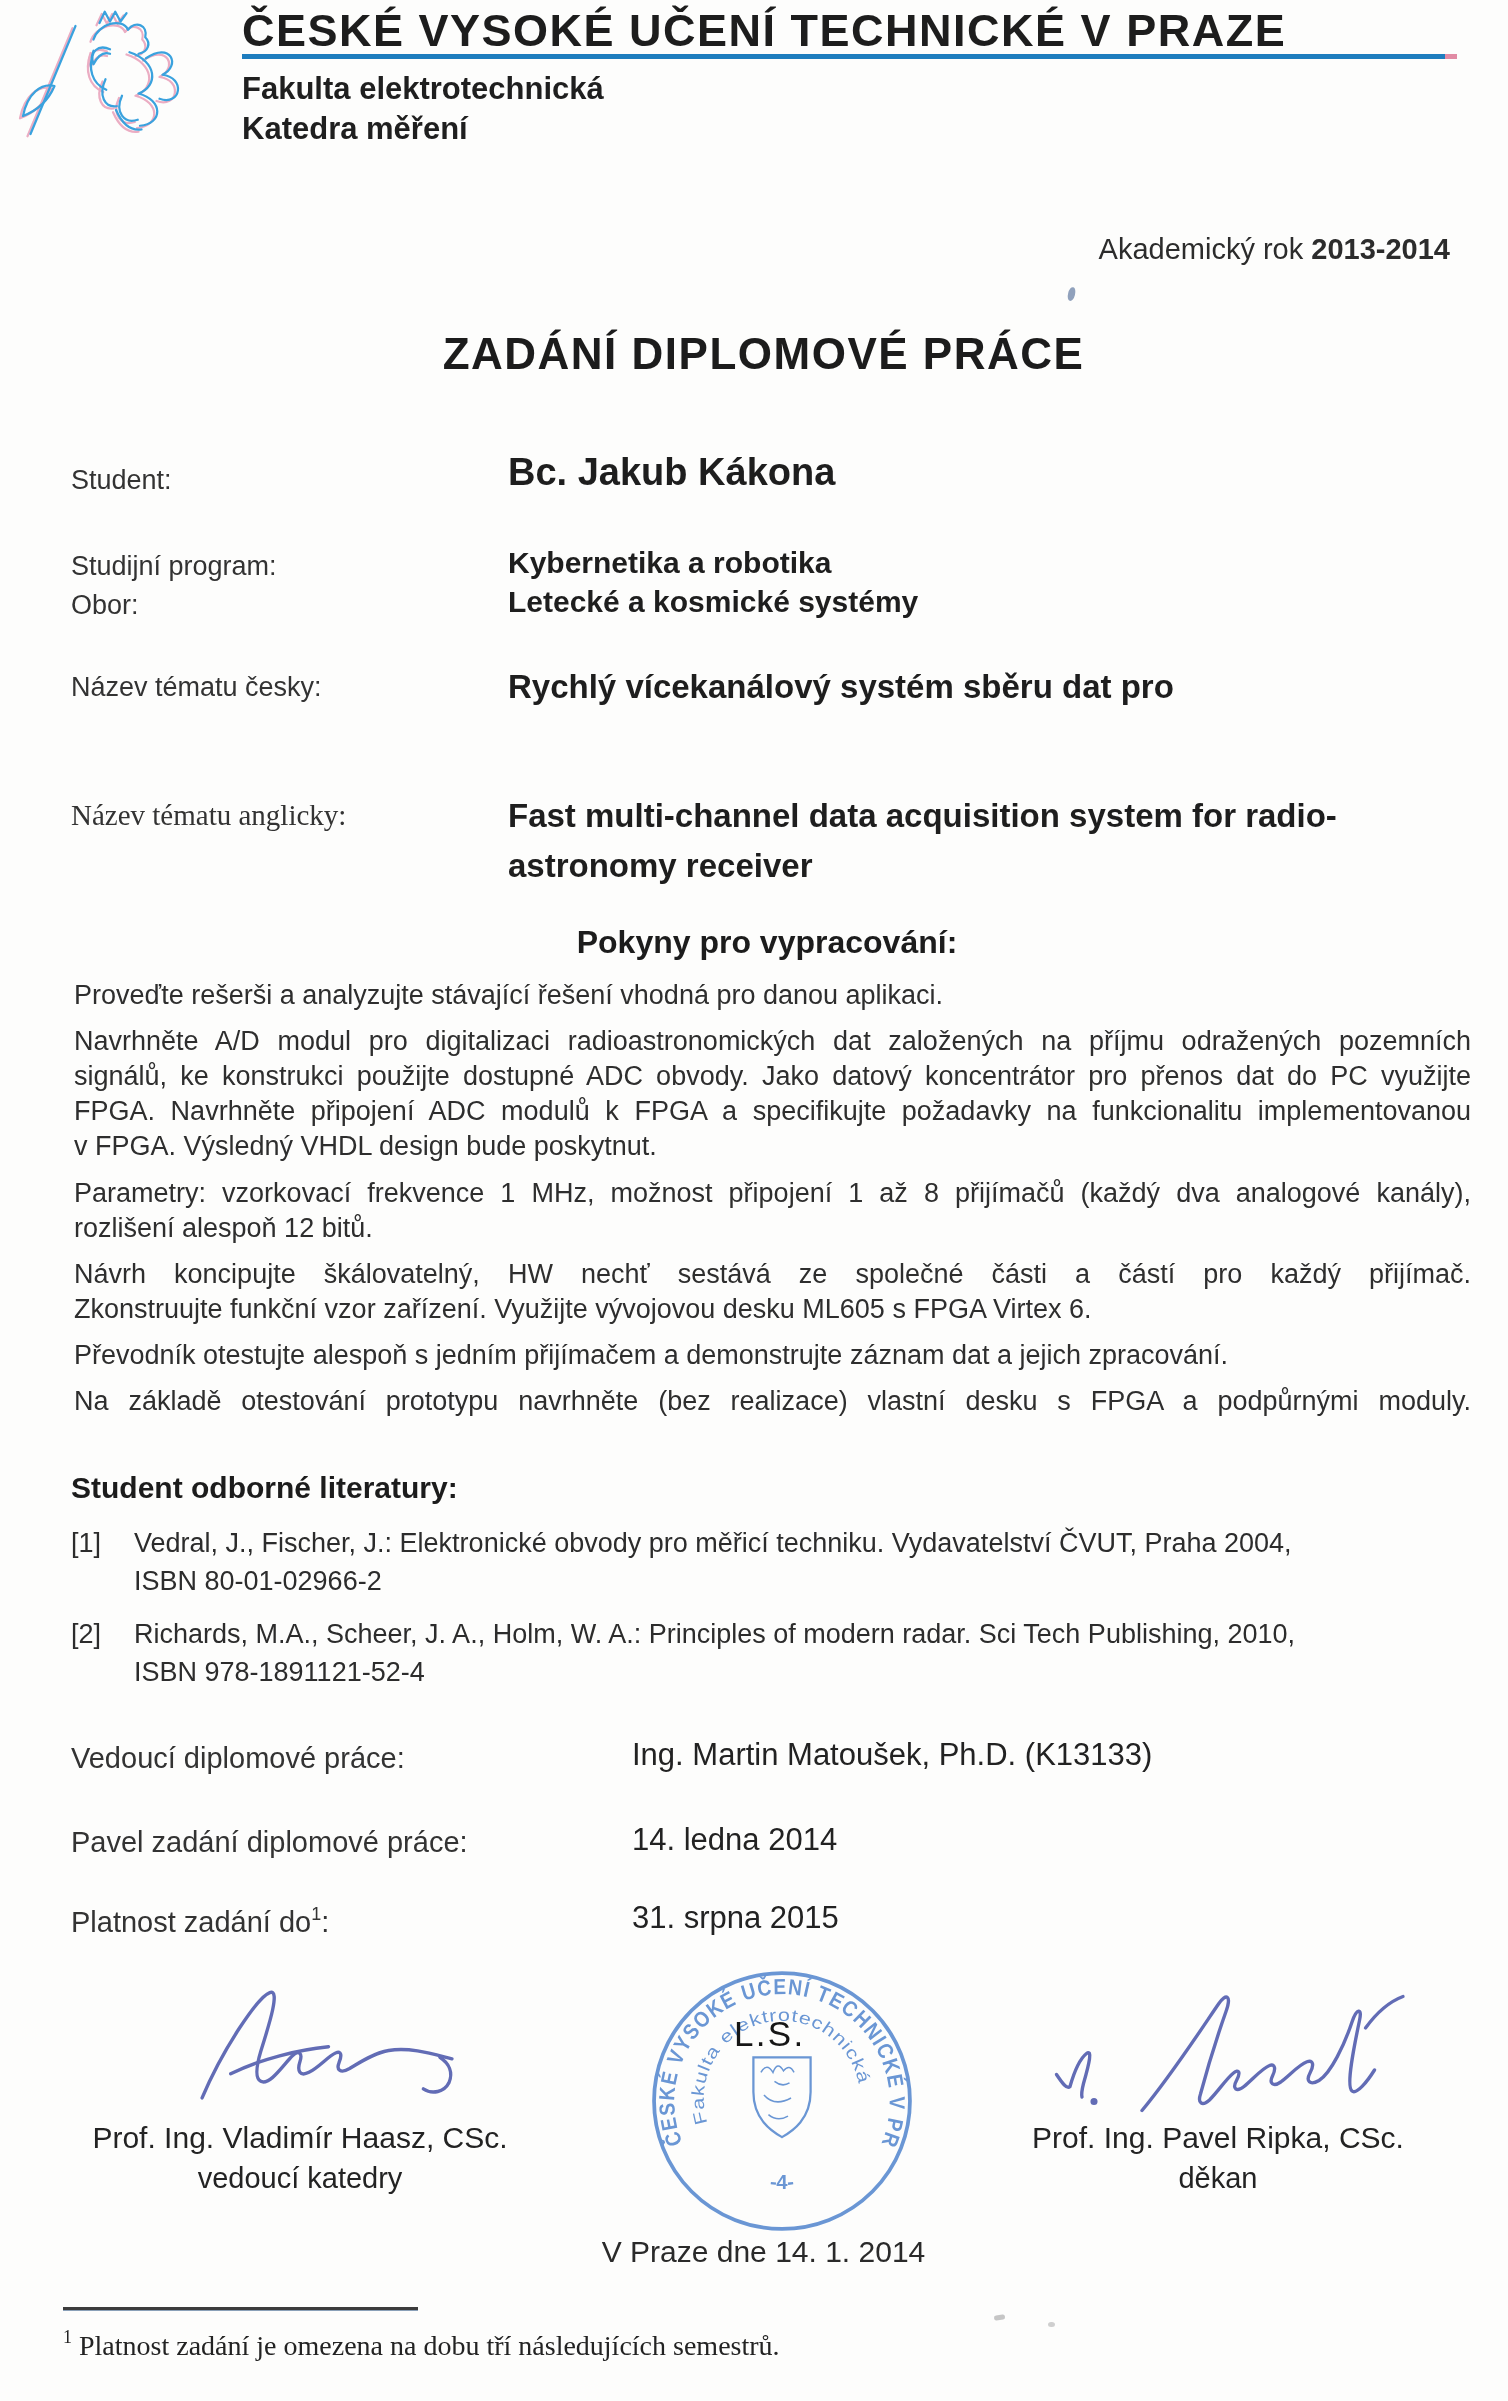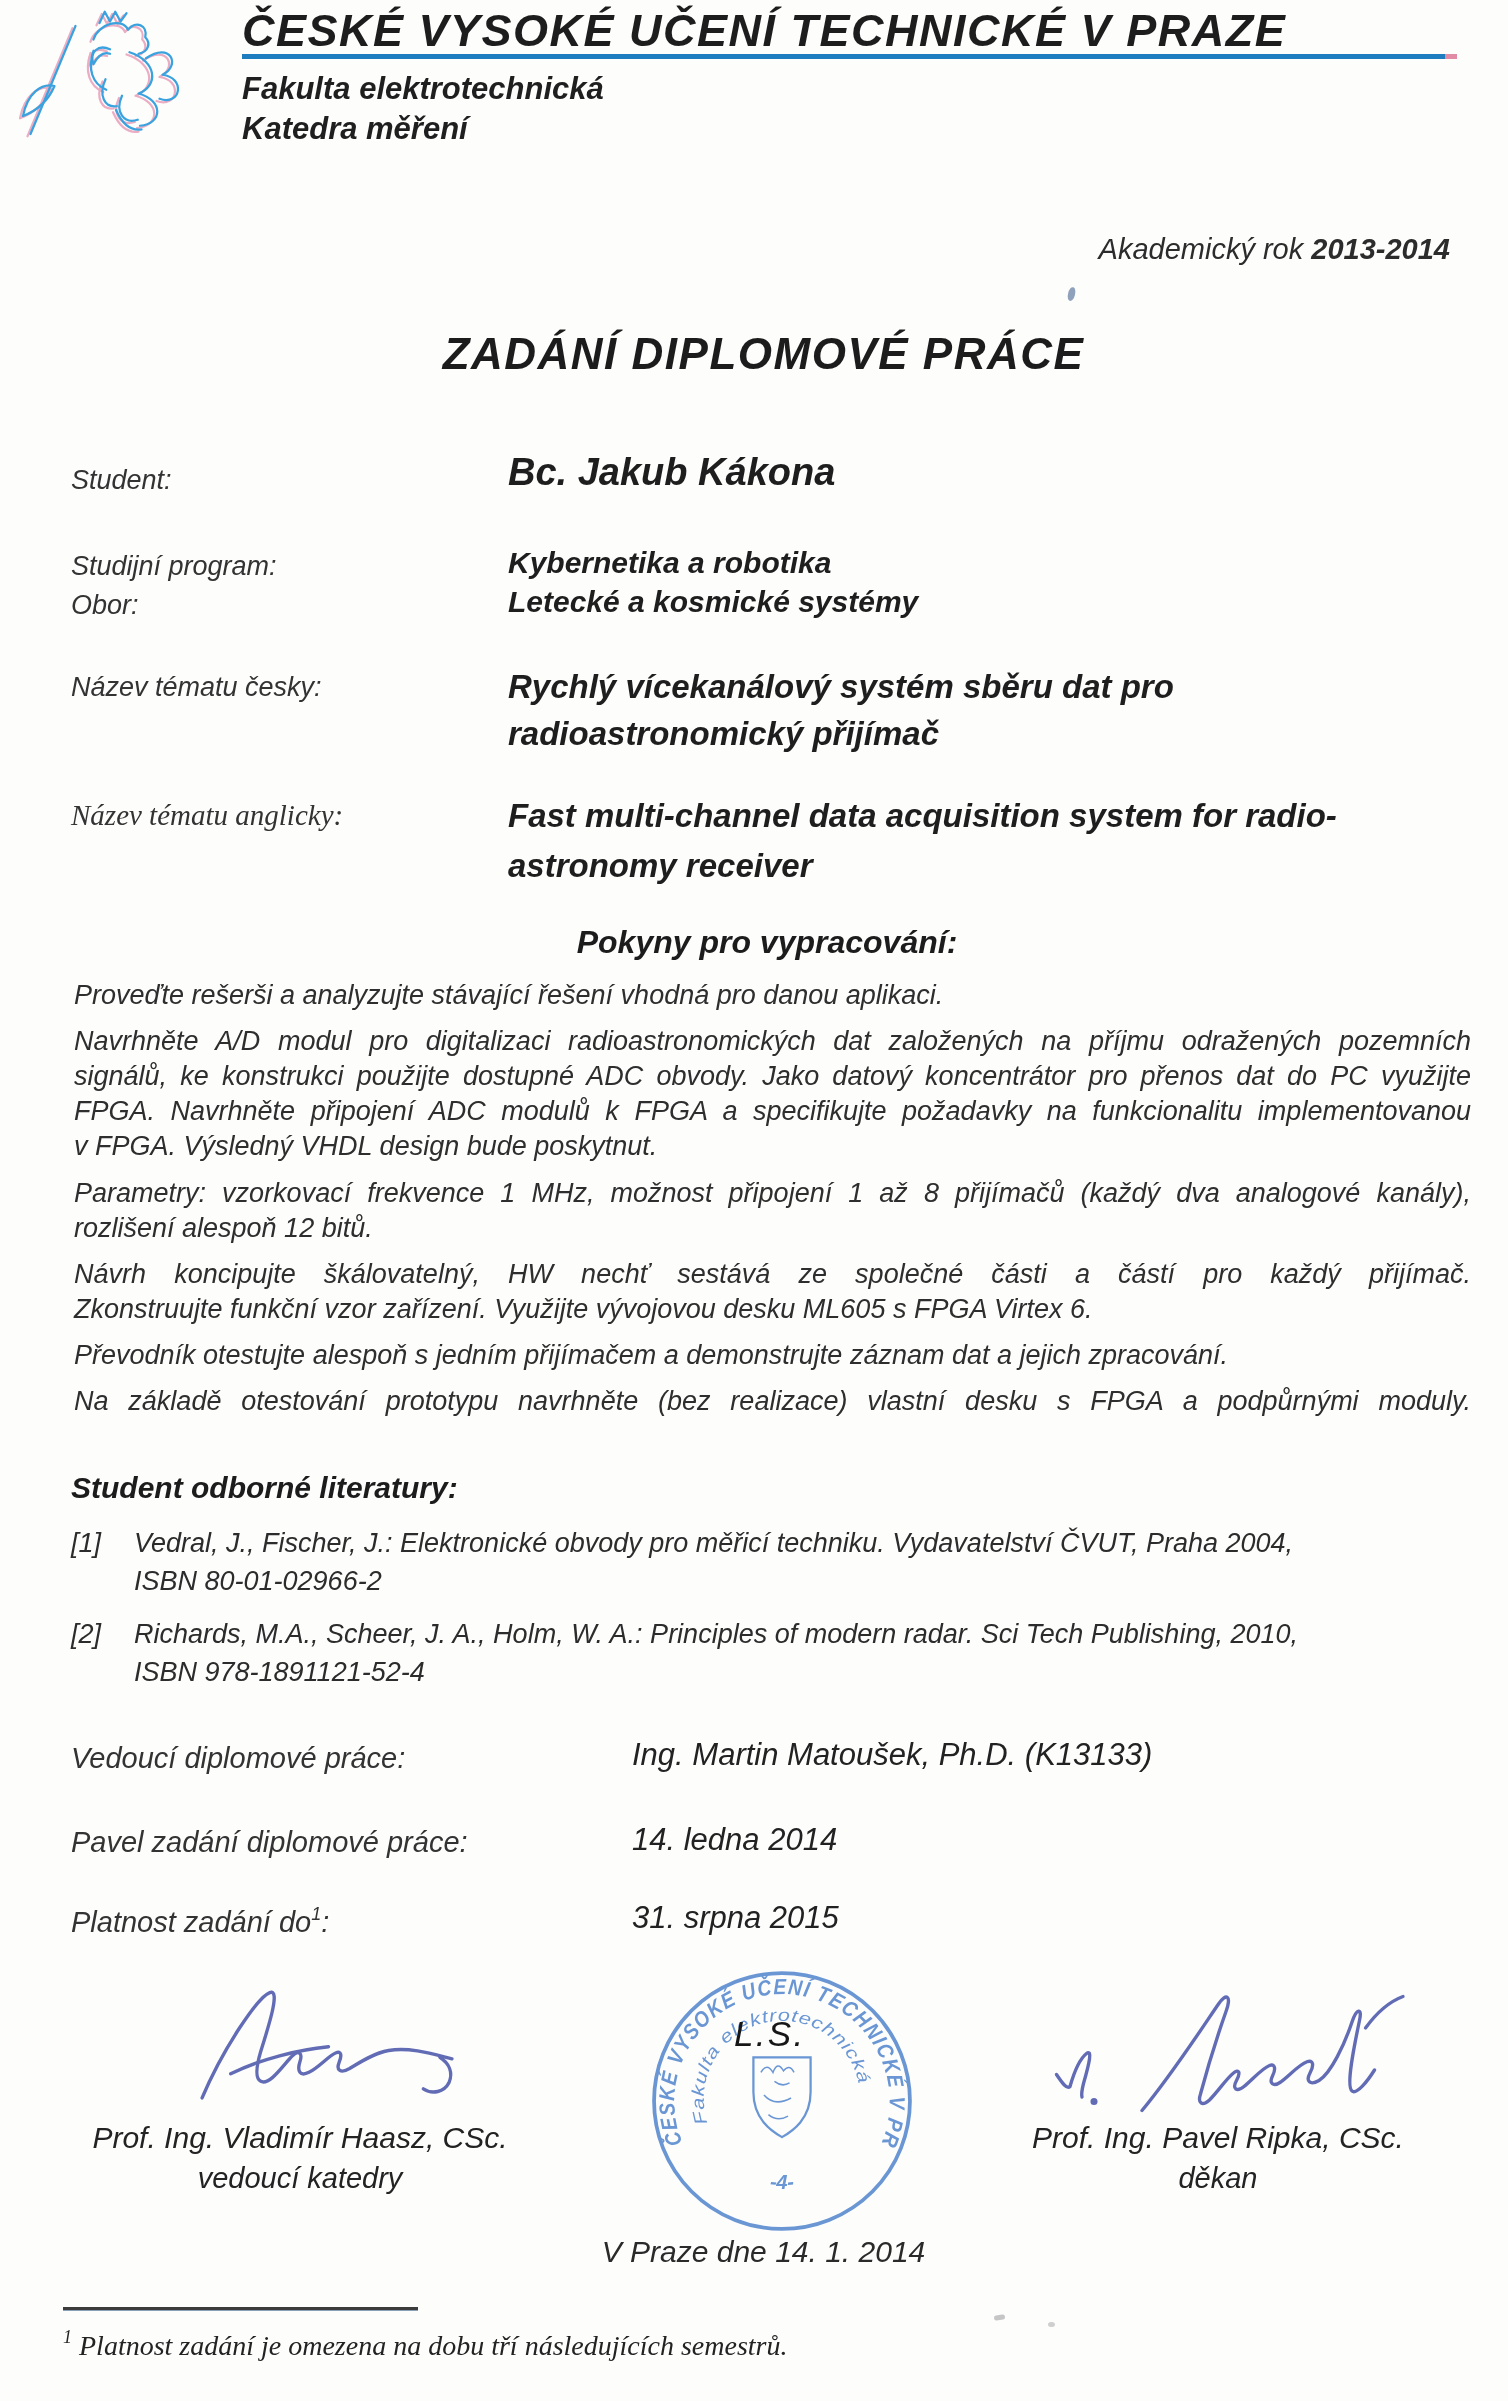--- a/index.html
+++ b/index.html
@@ -2,21 +2,20 @@
 <html style="font-size:12px"><head>
 <meta charset="utf-8">
 <style>
   html,body{margin:0;padding:0;background:#e8e8e8;}
   .page{
     position:relative; width:1509px; height:2401px;
     background:#fdfdfc;
     font-family:"Liberation Sans","DejaVu Sans",sans-serif;
     color:#2c2c2c; overflow:hidden;
     margin:0 auto;
-    font-style:italic;
   }
   .abs{position:absolute;}
   
   .logo-box{left:9px; top:4.5px; width:187px; height:138px;}
   .univ-name{left:242px; top:4.5px; font-size:45px; font-weight:bold; letter-spacing:1.5px; color:#1d1d1d; white-space:nowrap;}
   .header-rule{left:242px; top:54px; width:1203px; height:5.3px; background:#1e7dbe;}
   .header-rule::after{content:""; position:absolute; right:-12px; top:0; width:12px; height:5.3px; background:#e18ba4;}
   .faculty{left:242px; top:71px; font-size:31px; font-weight:bold; color:#1f1f1f;}
   .dept{left:242px; top:111px; font-size:31px; font-weight:bold; color:#1f1f1f;text-align:right;}
   
@@ -109,21 +108,20 @@
 
   <div class="abs lbl" style="top:551px">Studijní program:</div>
   <div class="abs val val-bold40" style="top:546px">Kybernetika a robotika</div>
 
   <div class="abs lbl" style="top:590px">Obor:</div>
   <div class="abs val val-bold40" style="top:585px">Letecké a kosmické systémy</div>
 
   <div class="abs lbl" style="top:672px">Název tématu česky:</div>
   <div class="abs val val-topic" style="top:663px">
     <div>Rychlý vícekanálový systém sběru dat pro</div>
-    <div>radioastronomický přijímač</div>
   </div>
 
   <div class="abs lbl lbl-serif" style="top:799px">Název tématu anglicky:</div>
   <div class="abs val val-topic" style="top:791px; line-height:50px;">
     <div>Fast multi-channel data acquisition system for radio-</div>
     <div>astronomy receiver</div>
   </div>
 
   <div class="abs pokyny-head">Pokyny pro vypracování:</div>
   <div class="abs paras">

